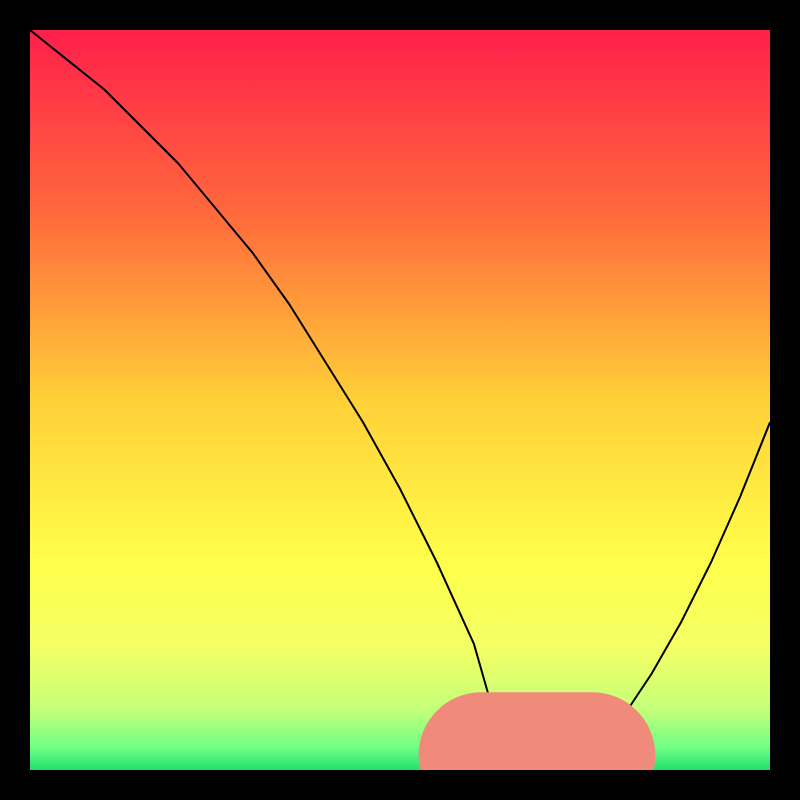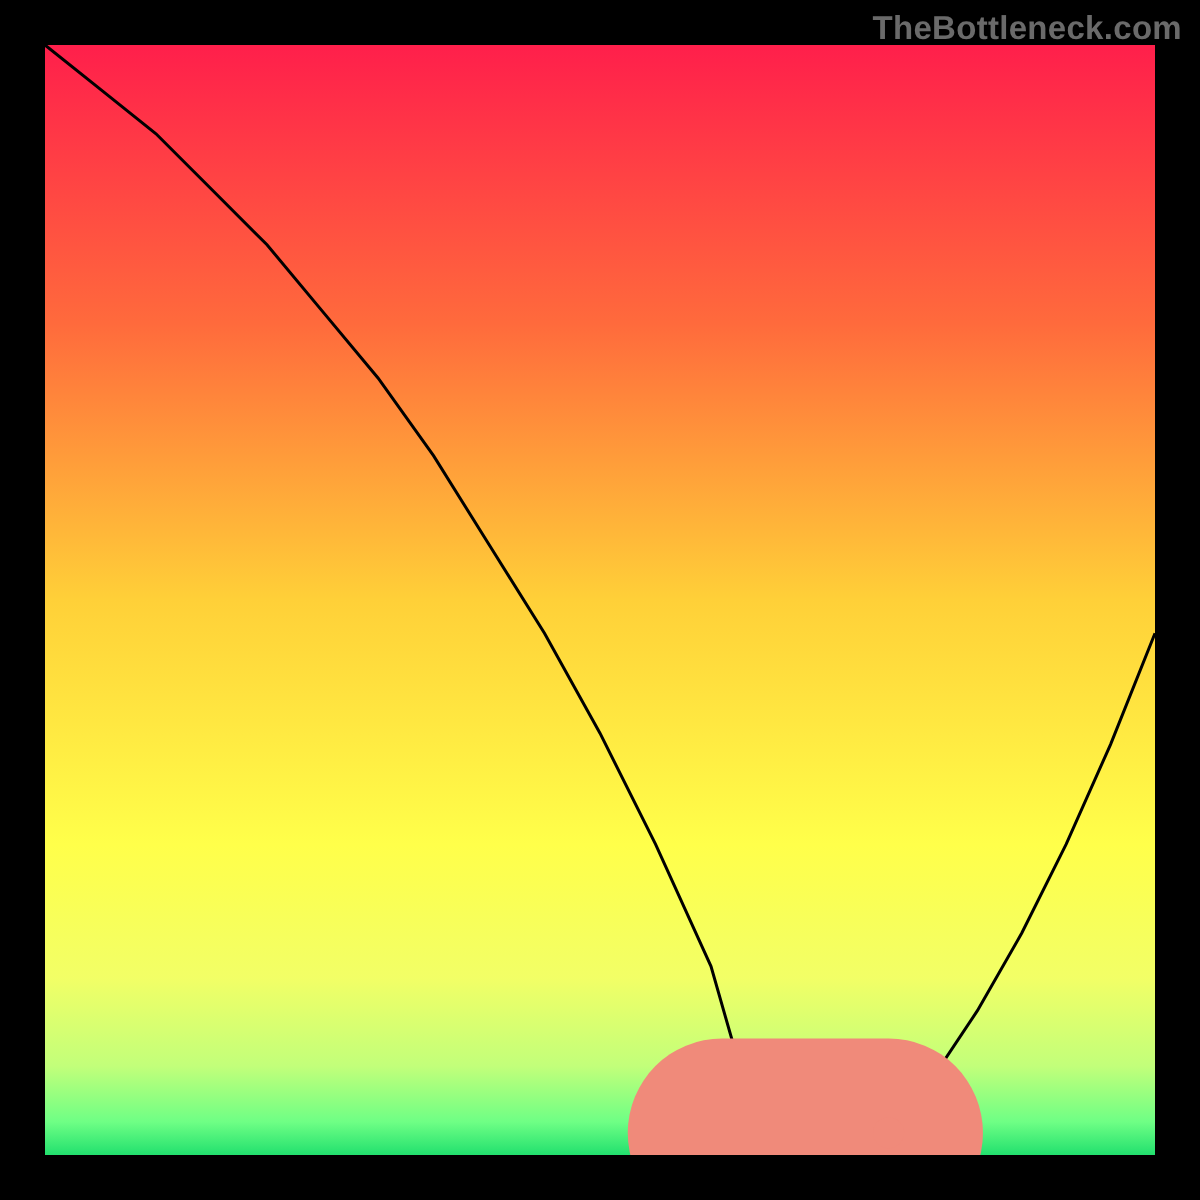--- a/index.html
+++ b/index.html
@@ -48,21 +48,20 @@
     font-size: 22px;
     font-weight: 600;
     color: #6a6a6a;
     letter-spacing: 0.2px;
   }
 </style>
 </head>
 <body>
 
 <div class="frame">
-  <div class="watermark">TheBottleneck.com</div>
 
   <div class="plot-area">
     <svg class="gradient" viewBox="0 0 100 100" preserveAspectRatio="none">
       <defs>
         <linearGradient id="bg-grad" x1="0" y1="0" x2="0" y2="1">
             <stop offset="0%" stop-color="#ff1f4b"></stop>
             <stop offset="25%" stop-color="#ff6a3c"></stop>
             <stop offset="50%" stop-color="#ffd038"></stop>
             <stop offset="72%" stop-color="#ffff4a"></stop>
             <stop offset="84%" stop-color="#f2ff66"></stop>

